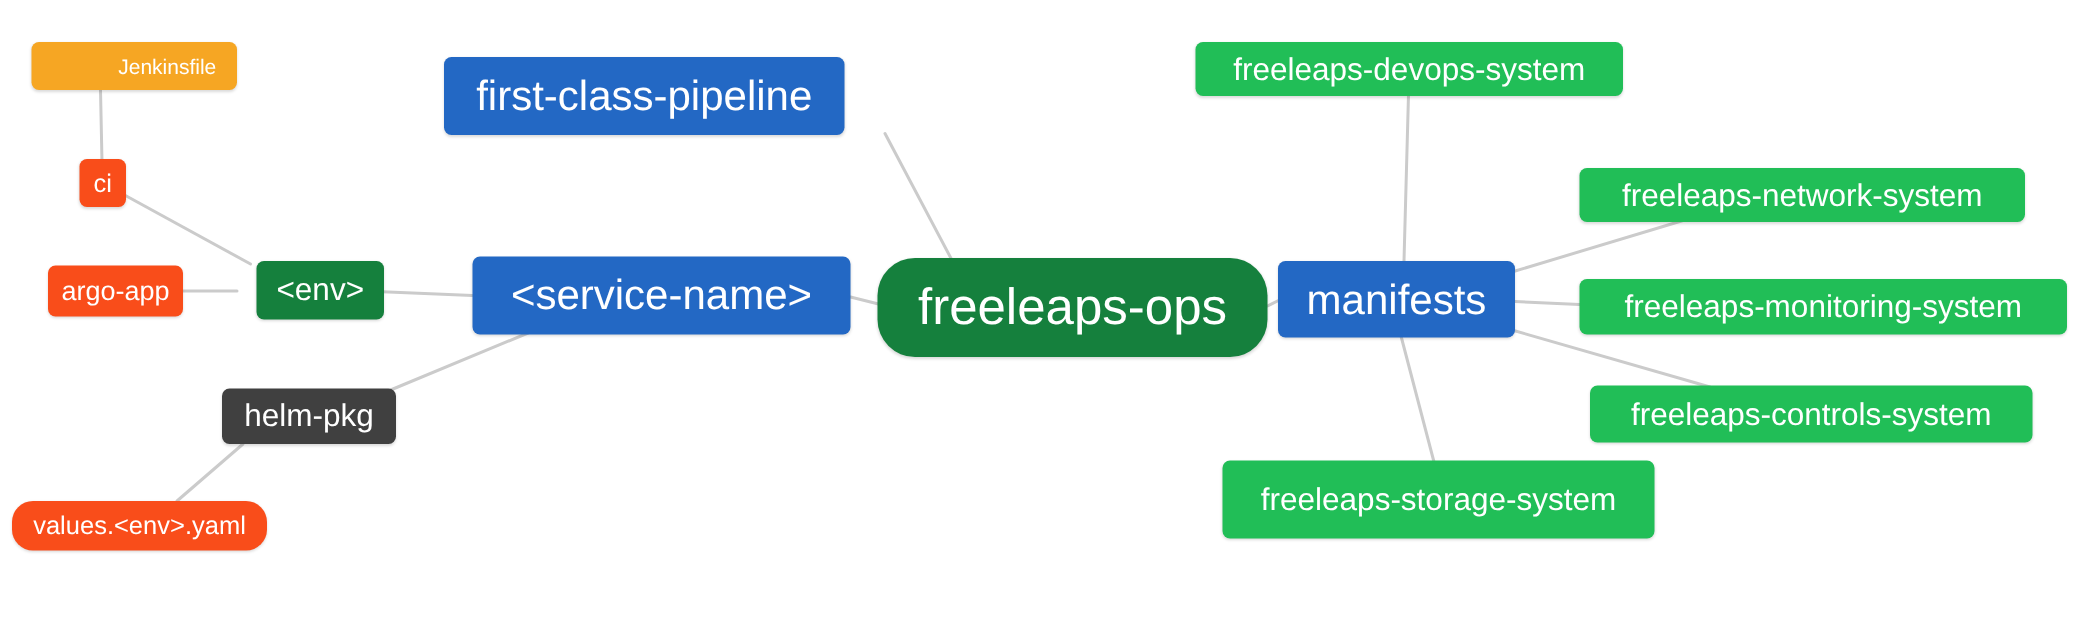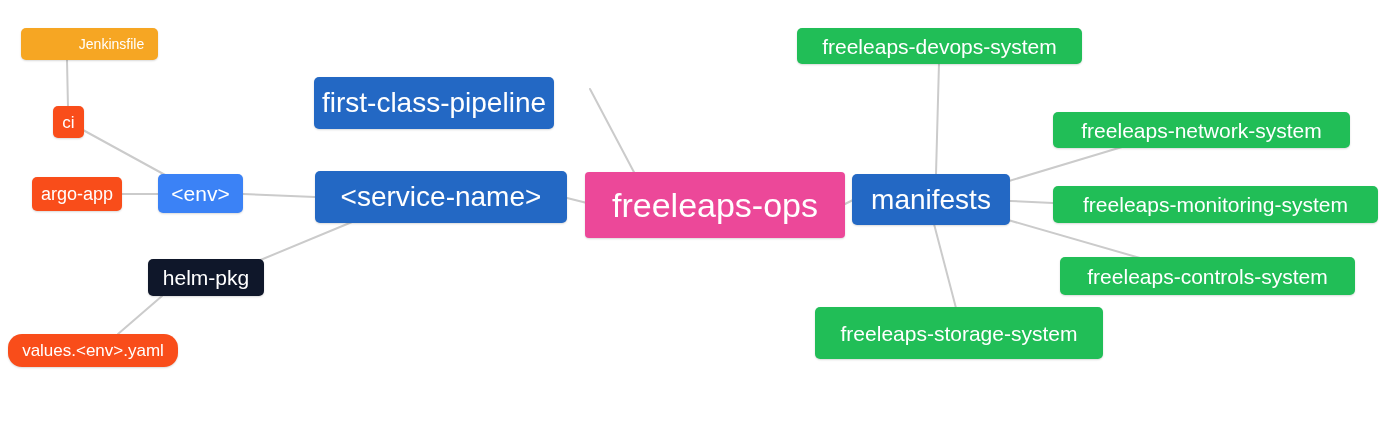--- a/index.html
+++ b/index.html
@@ -39,21 +39,21 @@
     cursor: default;
     line-height: 1;
   }
   
   #n-jenkinsfile { left: 21px;   top: 28px;  width: 93px;  height: 32px; font-size: 14px; }
   #n-ci          { left: 53px;   top: 106px; width: 31px;  height: 32px; font-size: 17px; }
   #n-argo-app    { left: 32px;   top: 177px; width: 90px;  height: 34px; font-size: 18px; }
   #n-env         { left: 158px;  top: 174px; width: 85px;  height: 39px; font-size: 21px; }
   #n-helm-pkg    { left: 148px;  top: 259px; width: 116px; height: 37px; font-size: 21px; }
   #n-values      { left: 8px;    top: 334px; width: 170px; height: 33px; font-size: 17px; }
-  #n-fcp         { left: 314px;  top: 38px;  width: 240px; height: 52px; font-size: 28px; margin-top: 39px; }
+  #n-fcp         { left: 296px;  top: 38px;  width: 267px; height: 52px; font-size: 28px; }
   #n-service     { left: 315px;  top: 171px; width: 252px; height: 52px; font-size: 28px; text-align: right; }
   #n-ops         { left: 585px;  top: 172px; width: 260px; height: 66px; font-size: 34px; border-radius: 4px; }
   #n-manifests   { left: 852px;  top: 174px; width: 158px; height: 51px; font-size: 28px; }
   #n-devops      { left: 797px;  top: 28px;  width: 285px; height: 36px; font-size: 21px; }
   #n-network     { left: 1053px; top: 112px; width: 297px; height: 36px; font-size: 21px; }
   #n-monitoring  { left: 1053px; top: 186px; width: 325px; height: 37px; font-size: 21px; }
   #n-controls    { left: 1060px; top: 257px; width: 295px; height: 38px; font-size: 21px; }
   #n-storage     { left: 815px;  top: 307px; width: 288px; height: 52px; font-size: 21px; }
 </style>
 </head>
@@ -79,31 +79,31 @@
       <line x1="934" y1="224" x2="956" y2="308"></line>
     </g>
   </svg>
 
   <div class="node" id="n-jenkinsfile" style="background-color: rgb(246, 166, 35); padding-left: 44px;">Jenkinsfile</div>
 
   <div class="node" id="n-ci" style="background-color: rgb(249, 77, 26);">ci</div>
 
   <div class="node" id="n-argo-app" style="background-color: rgb(249, 77, 26);">argo-app</div>
 
-  <div class="node" id="n-env" style="background-color: #3b82f6;">&lt;env&gt;</div>
+  <div class="node" id="n-env" style="background-color: #15803d; margin-left: 13px;">&lt;env&gt;</div>
 
-  <div class="node" id="n-helm-pkg" style="background-color: #0f172a;">helm-pkg</div>
+  <div class="node" id="n-helm-pkg" style="background-color: #404040;">helm-pkg</div>
 
   <div class="node" id="n-values" style="background-color: rgb(249, 77, 26); border-radius: 14px;">values.&lt;env&gt;.yaml</div>
 
   <div class="node" id="n-fcp" style="background-color: rgb(35, 104, 196);">first-class-pipeline</div>
 
   <div class="node" id="n-service" style="background-color: rgb(35, 104, 196);">&lt;service-name&gt;</div>
 
-  <div class="node" id="n-ops" style="background-color: #ec4899;">freeleaps-ops</div>
+  <div class="node" id="n-ops" style="background-color: #15803d; border-radius: 25px;">freeleaps-ops</div>
 
   <div class="node" id="n-manifests" style="background-color: rgb(35, 104, 196);">manifests</div>
 
   <div class="node" id="n-devops" style="background-color: rgb(33, 190, 87);">freeleaps-devops-system</div>
 
   <div class="node" id="n-network" style="background-color: rgb(33, 190, 87);">freeleaps-network-system</div>
 
   <div class="node" id="n-monitoring" style="background-color: rgb(33, 190, 87);">freeleaps-monitoring-system</div>
 
   <div class="node" id="n-controls" style="background-color: rgb(33, 190, 87);">freeleaps-controls-system</div>

